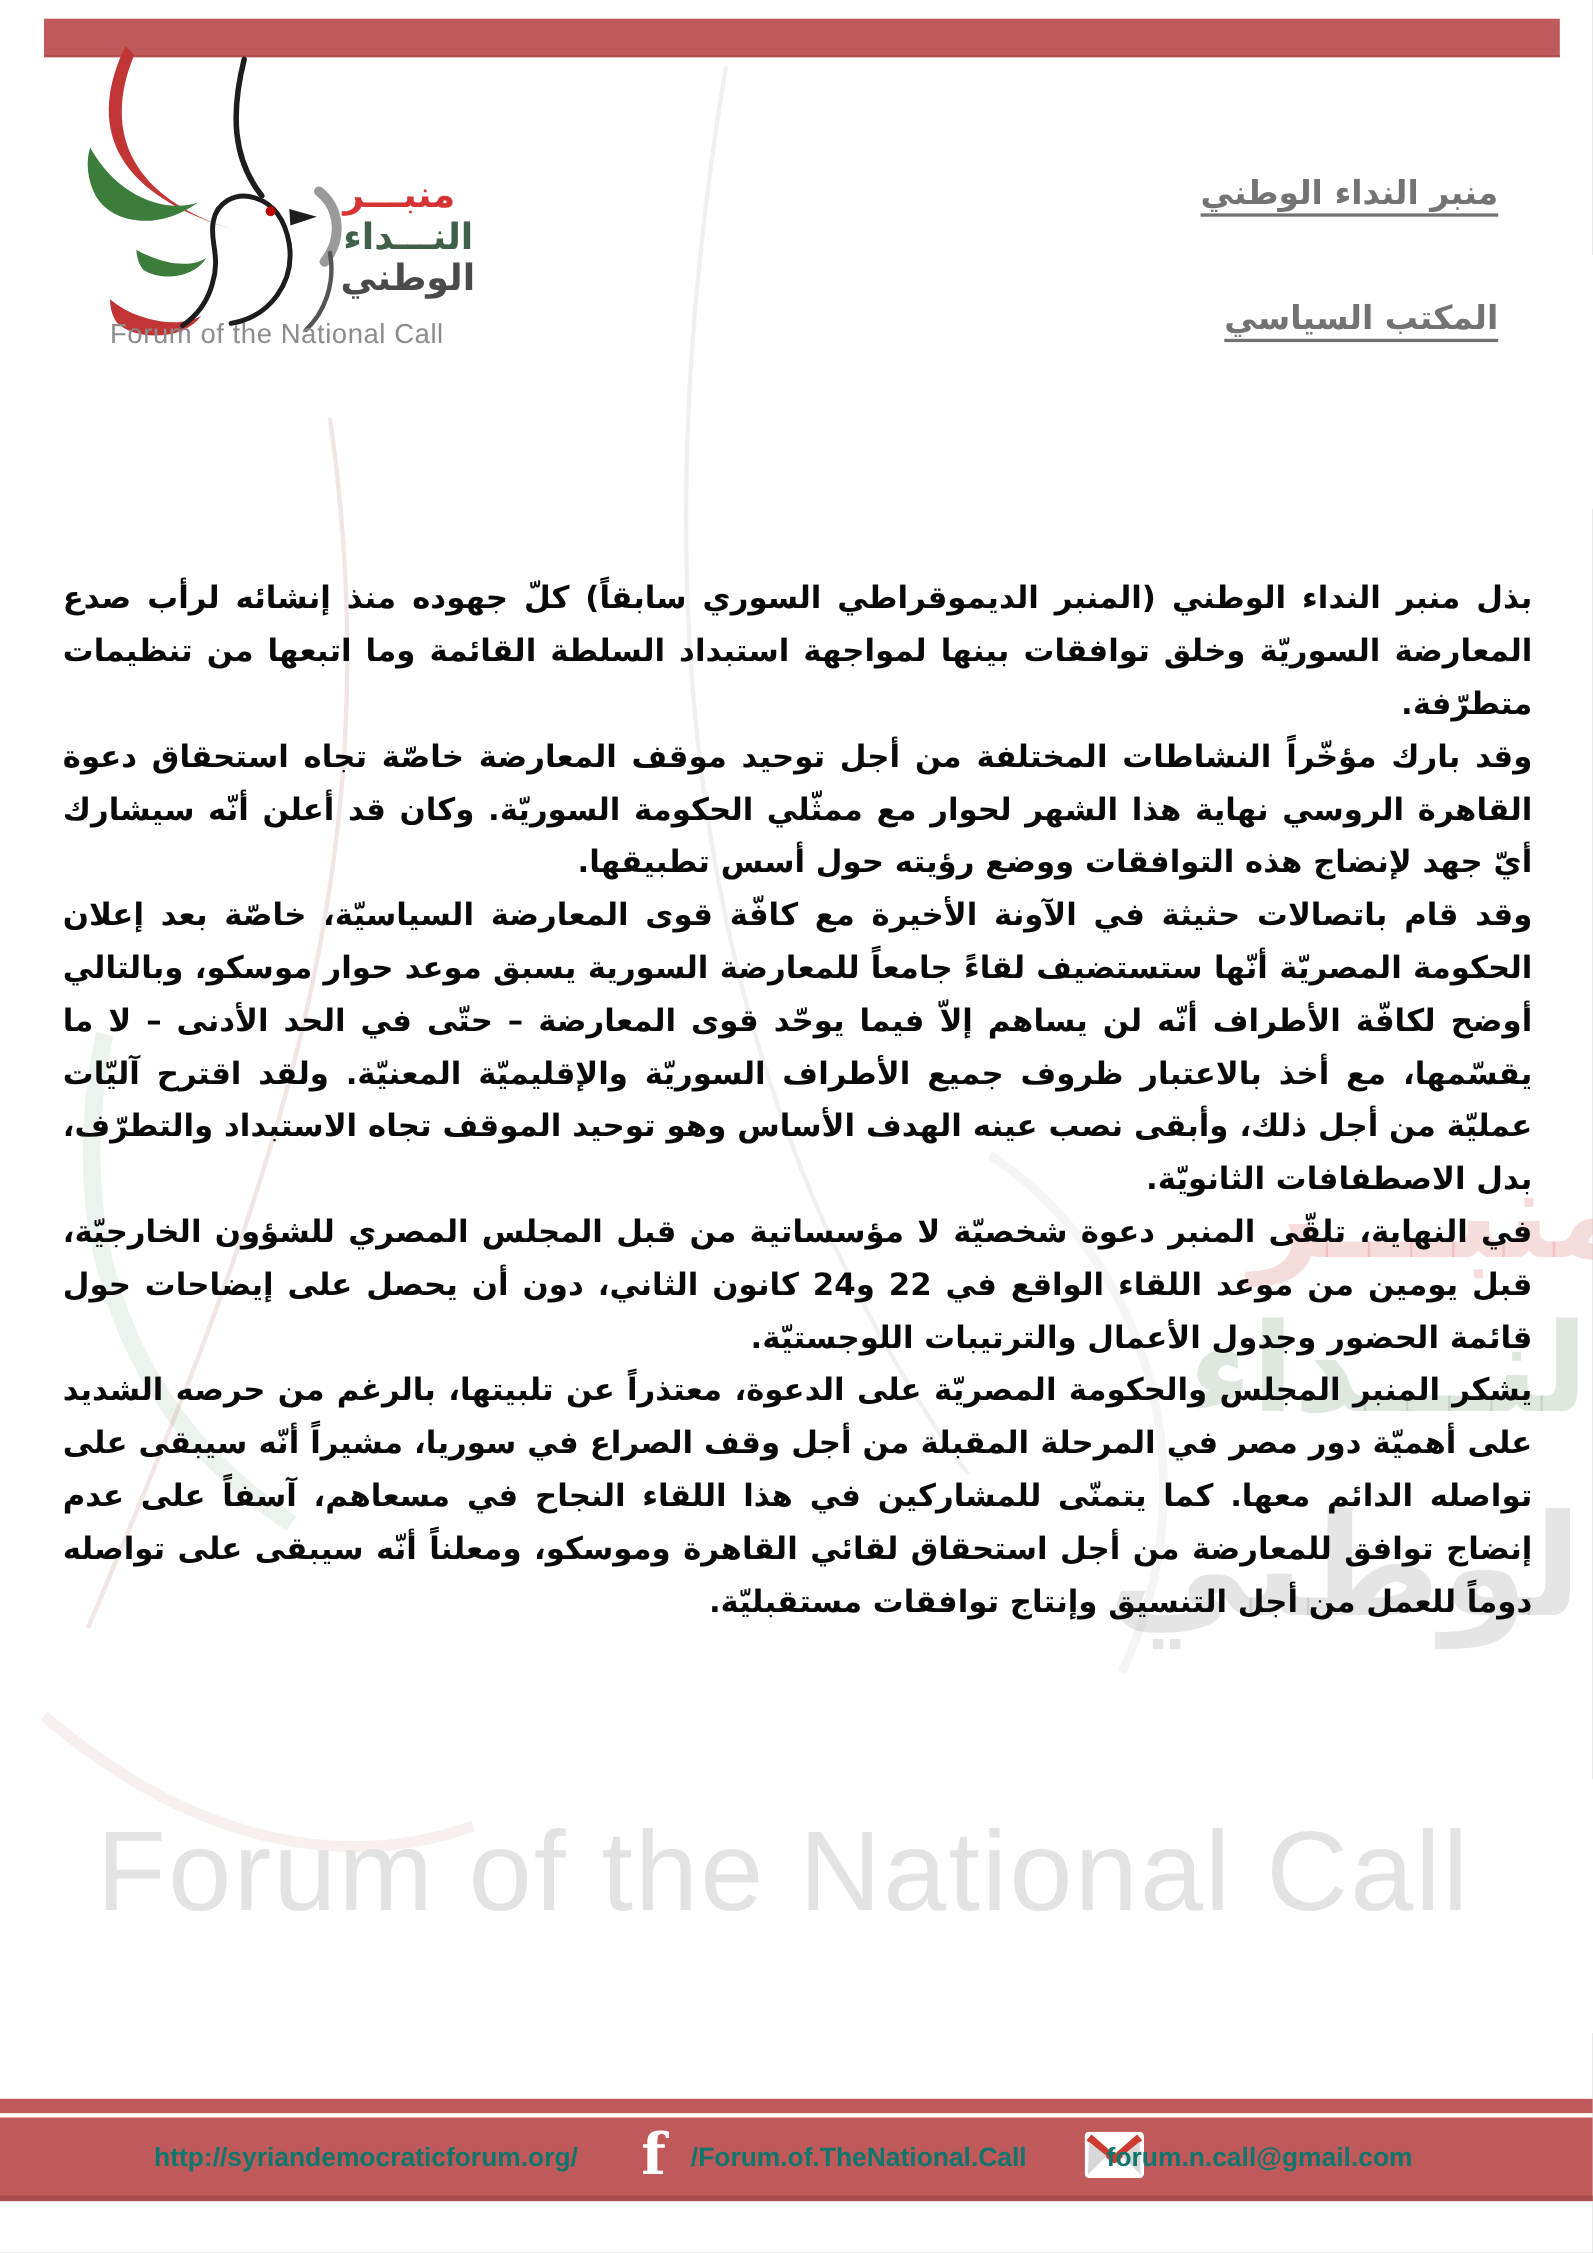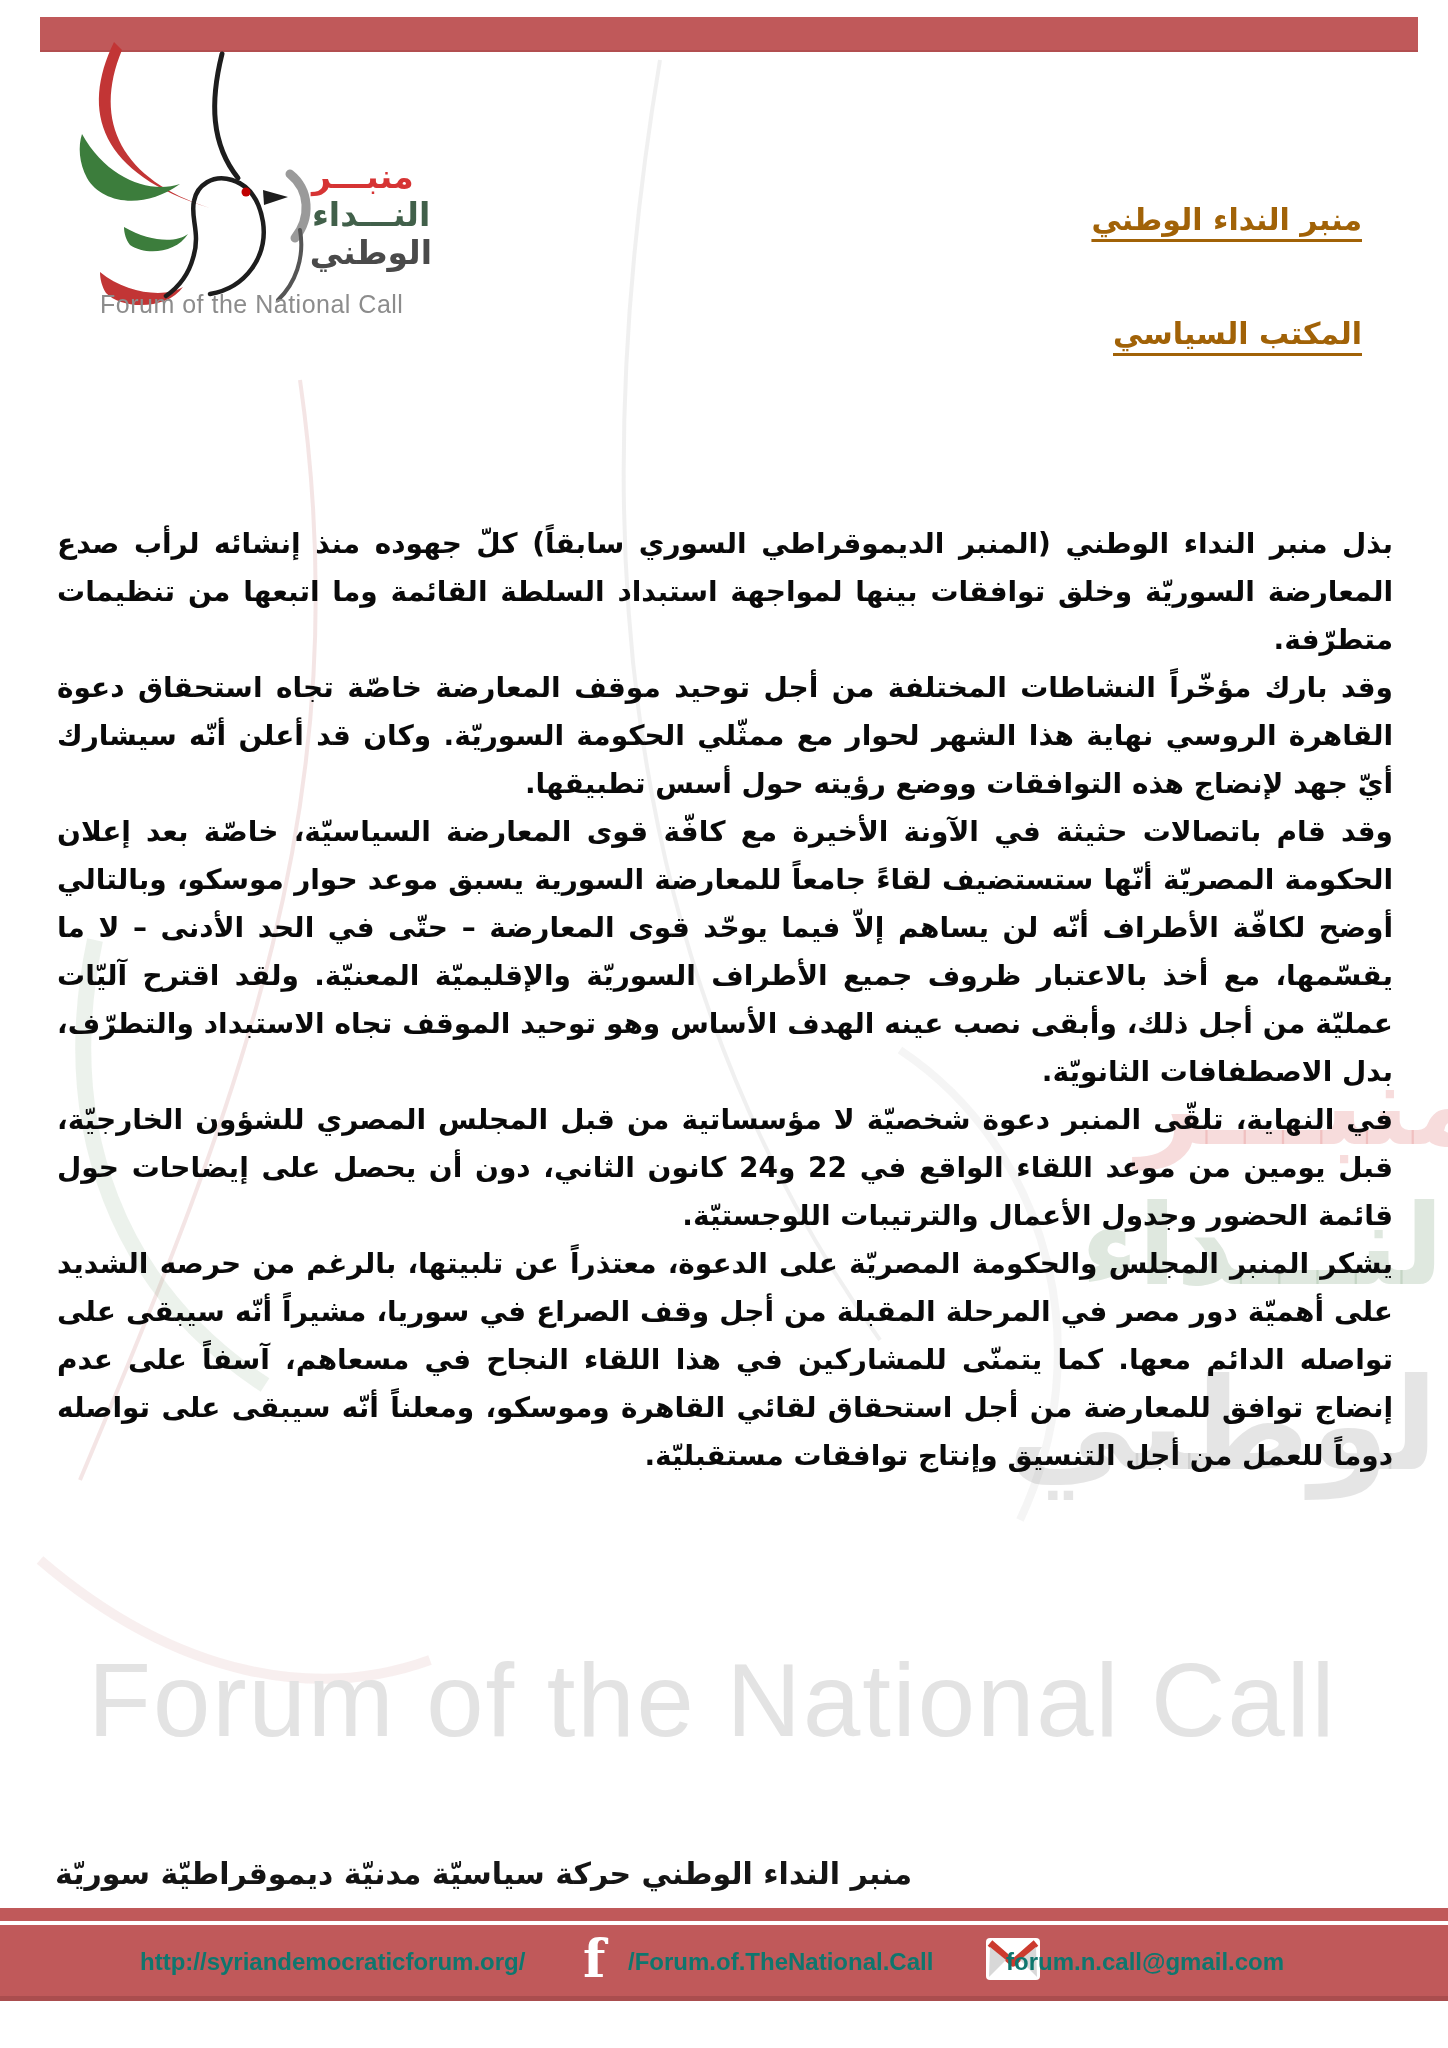--- a/index.html
+++ b/index.html
@@ -28,23 +28,23 @@
   .logo-ar-2{color:#41604a;display:block;}
   .logo-ar-3{color:#4a4a4a;display:block;}
   .logo-english{
     position:absolute;left:100px;top:290px;width:340px;
     font-family:"Liberation Sans", sans-serif;
     font-size:25px;color:#8c8c8c;letter-spacing:0.5px;white-space:nowrap;
   }
   
   .hdr{
     position:absolute;right:86px;
-    direction:rtl;font-weight:bold;font-size:30px;color:#a16207;
+    direction:rtl;font-weight:bold;font-size:30px;color:#737373;
     text-decoration:underline;text-underline-offset:9px;text-decoration-thickness:2.5px;
-    white-space:nowrap;z-index:2;margin-top:44px;
+    white-space:nowrap;z-index:2;
   }
   .hdr-1{top:158px;}
   .hdr-2{top:272px;}
   
   .doc-title{
     position:absolute;left:0;right:0;top:380px;text-align:center;
     direction:rtl;font-weight:bold;font-size:34px;color:#e10000;
     text-decoration:underline;text-underline-offset:11px;text-decoration-thickness:3px;
     z-index:2;
   }
@@ -157,21 +157,20 @@
 
   <div class="body-text">
     <p>بذل منبر النداء الوطني (المنبر الديموقراطي السوري سابقاً) كلّ جهوده منذ إنشائه لرأب صدع المعارضة السوريّة وخلق توافقات بينها لمواجهة استبداد السلطة القائمة وما اتبعها من تنظيمات متطرّفة.</p>
     <p>وقد بارك مؤخّراً النشاطات المختلفة من أجل توحيد موقف المعارضة خاصّة تجاه استحقاق دعوة القاهرة الروسي نهاية هذا الشهر لحوار مع ممثّلي الحكومة السوريّة. وكان قد أعلن أنّه سيشارك أيّ جهد لإنضاج هذه التوافقات ووضع رؤيته حول أسس تطبيقها.</p>
     <p>وقد قام باتصالات حثيثة في الآونة الأخيرة مع كافّة قوى المعارضة السياسيّة، خاصّة بعد إعلان الحكومة المصريّة أنّها ستستضيف لقاءً جامعاً للمعارضة السورية يسبق موعد حوار موسكو، وبالتالي أوضح لكافّة الأطراف أنّه لن يساهم إلاّ فيما يوحّد قوى المعارضة – حتّى في الحد الأدنى – لا ما يقسّمها، مع أخذ بالاعتبار ظروف جميع الأطراف السوريّة والإقليميّة المعنيّة. ولقد اقترح آليّات عمليّة من أجل ذلك، وأبقى نصب عينه الهدف الأساس وهو توحيد الموقف تجاه الاستبداد والتطرّف، بدل الاصطفافات الثانويّة.</p>
     <p>في النهاية، تلقّى المنبر دعوة شخصيّة لا مؤسساتية من قبل المجلس المصري للشؤون الخارجيّة، قبل يومين من موعد اللقاء الواقع في 22 و24  كانون الثاني، دون أن يحصل على إيضاحات حول قائمة الحضور وجدول الأعمال والترتيبات اللوجستيّة.</p>
     <p>يشكر المنبر المجلس والحكومة المصريّة على الدعوة، معتذراً عن تلبيتها، بالرغم من حرصه الشديد على أهميّة دور مصر في المرحلة المقبلة من أجل وقف الصراع في سوريا، مشيراً أنّه سيبقى على تواصله الدائم معها. كما يتمنّى للمشاركين في هذا اللقاء النجاح في مسعاهم، آسفاً على عدم إنضاج توافق للمعارضة من أجل استحقاق لقائي القاهرة وموسكو، ومعلناً أنّه سيبقى على تواصله دوماً للعمل من أجل التنسيق وإنتاج توافقات مستقبليّة.</p>
   </div>
 
 
-  <div class="tagline">منبر النداء الوطني حركة سياسيّة مدنيّة ديموقراطيّة سوريّة</div>
 
   <div class="footer-stripe"></div>
   <div class="footer-bar"></div>
 
   <a class="footer-item footer-website">http://syriandemocraticforum.org/</a>
 
   <span class="fb-icon">f</span>
   <a class="footer-item footer-fb-handle">/Forum.of.TheNational.Call</a>
 
   <svg class="mail-icon" viewBox="0 0 54 42">

